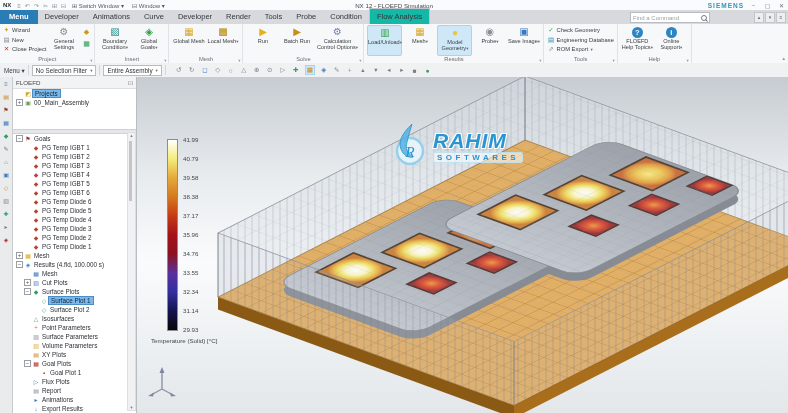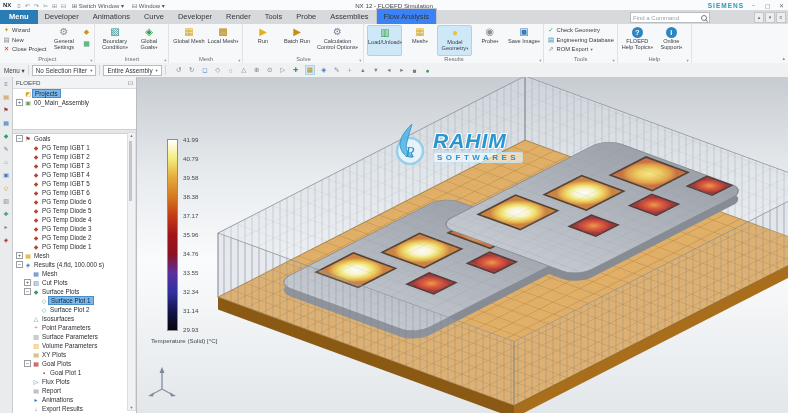--- a/index.html
+++ b/index.html
@@ -15,21 +15,21 @@
   #tb-title{position:absolute;left:0;right:0;text-align:center;font-size:6.2px;color:#45484d;pointer-events:none;}
   #tb-right{position:absolute;right:2px;top:0;height:10px;display:flex;align-items:center;gap:5px;}
   #brand{color:#2e96b9;font-weight:bold;font-size:6.5px;letter-spacing:1px;}
   .winbtn{font-size:6px;color:#6a6e73;width:9px;text-align:center;}
 
   
   #tabrow{position:absolute;left:0;top:10px;width:788px;height:14px;background:#d7d9dc;
     display:flex;align-items:flex-end;font-size:7.5px;color:#33363b;}
   .tab{padding:2px 7px 2px 7px;height:10px;line-height:10px;}
   .tab.file{background:#2a7cb4;color:#fff;font-weight:bold;height:14px;line-height:14px;padding:0 9px;}
-  .tab.active{background:#3b82f6;border:1px solid #c3c5c8;border-bottom:none;height:11px;line-height:11px;}
+  .tab.active{background:#14b8a6;border:1px solid #c3c5c8;border-bottom:none;height:11px;line-height:11px;}
   #findbox{position:absolute;right:78px;top:2px;width:74px;height:9px;background:#fff;
     border:1px solid #b9bcc0;display:flex;align-items:center;font-size:6px;color:#9a9ea3;padding:0 2px;}
   #findbox .ph{flex:1;overflow:hidden;white-space:nowrap;}
   .mag{width:4px;height:4px;border:1px solid #7a7e84;border-radius:50%;position:relative;flex:none;}
   .mag::after{content:"";position:absolute;left:3px;top:4px;width:3px;height:1px;background:#7a7e84;transform:rotate(45deg);}
   #findside{position:absolute;right:58px;top:2px;display:flex;gap:1px;}
   .fbtn{width:8px;height:9px;border:1px solid #c3c5c8;background:#eceef0;font-size:5px;color:#6a6e73;text-align:center;line-height:9px;}
 
   
   #ribbon{position:absolute;left:0;top:24px;width:788px;height:39px;background:#f7f8f9;
@@ -131,21 +131,21 @@
 <div id="tabrow">
   <div class="tab file">Menu</div>
   <span id="tabs-mid" style="display: flex;">
         <div class="tab">Developer</div>
         <div class="tab">Animations</div>
         <div class="tab">Curve</div>
         <div class="tab">Developer</div>
         <div class="tab">Render</div>
         <div class="tab">Tools</div>
         <div class="tab">Probe</div>
-        <div class="tab">Assemblies</div>
+        <div class="tab">Condition</div>
       </span>
   <div class="tab active">Flow Analysis</div>
   <div id="findbox">
     <span class="ph">Find a Command</span>
     <span class="mag"></span>
   </div>
   <div id="findside" style="right:2px">
     <span class="fbtn">▴</span>
     <span class="fbtn">▾</span>
     <span class="fbtn">≡</span>

